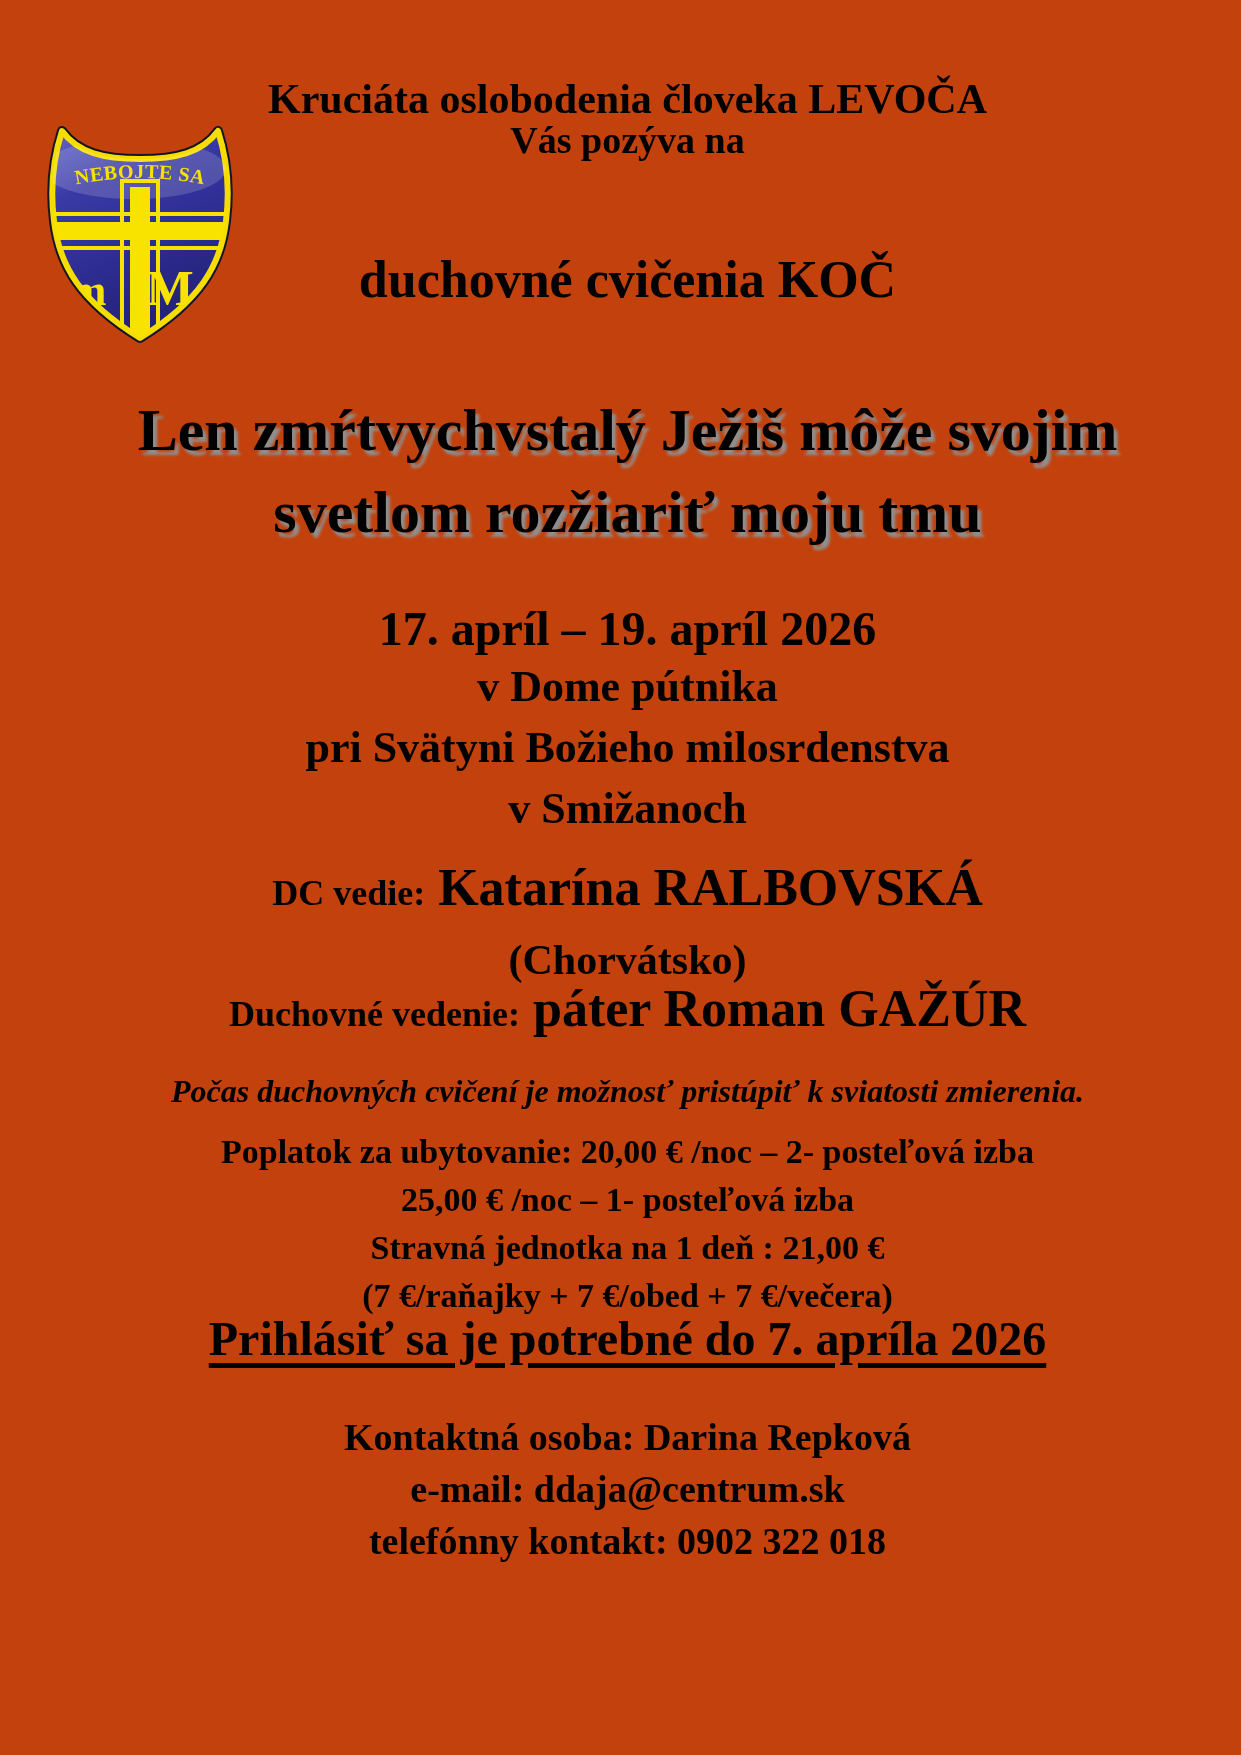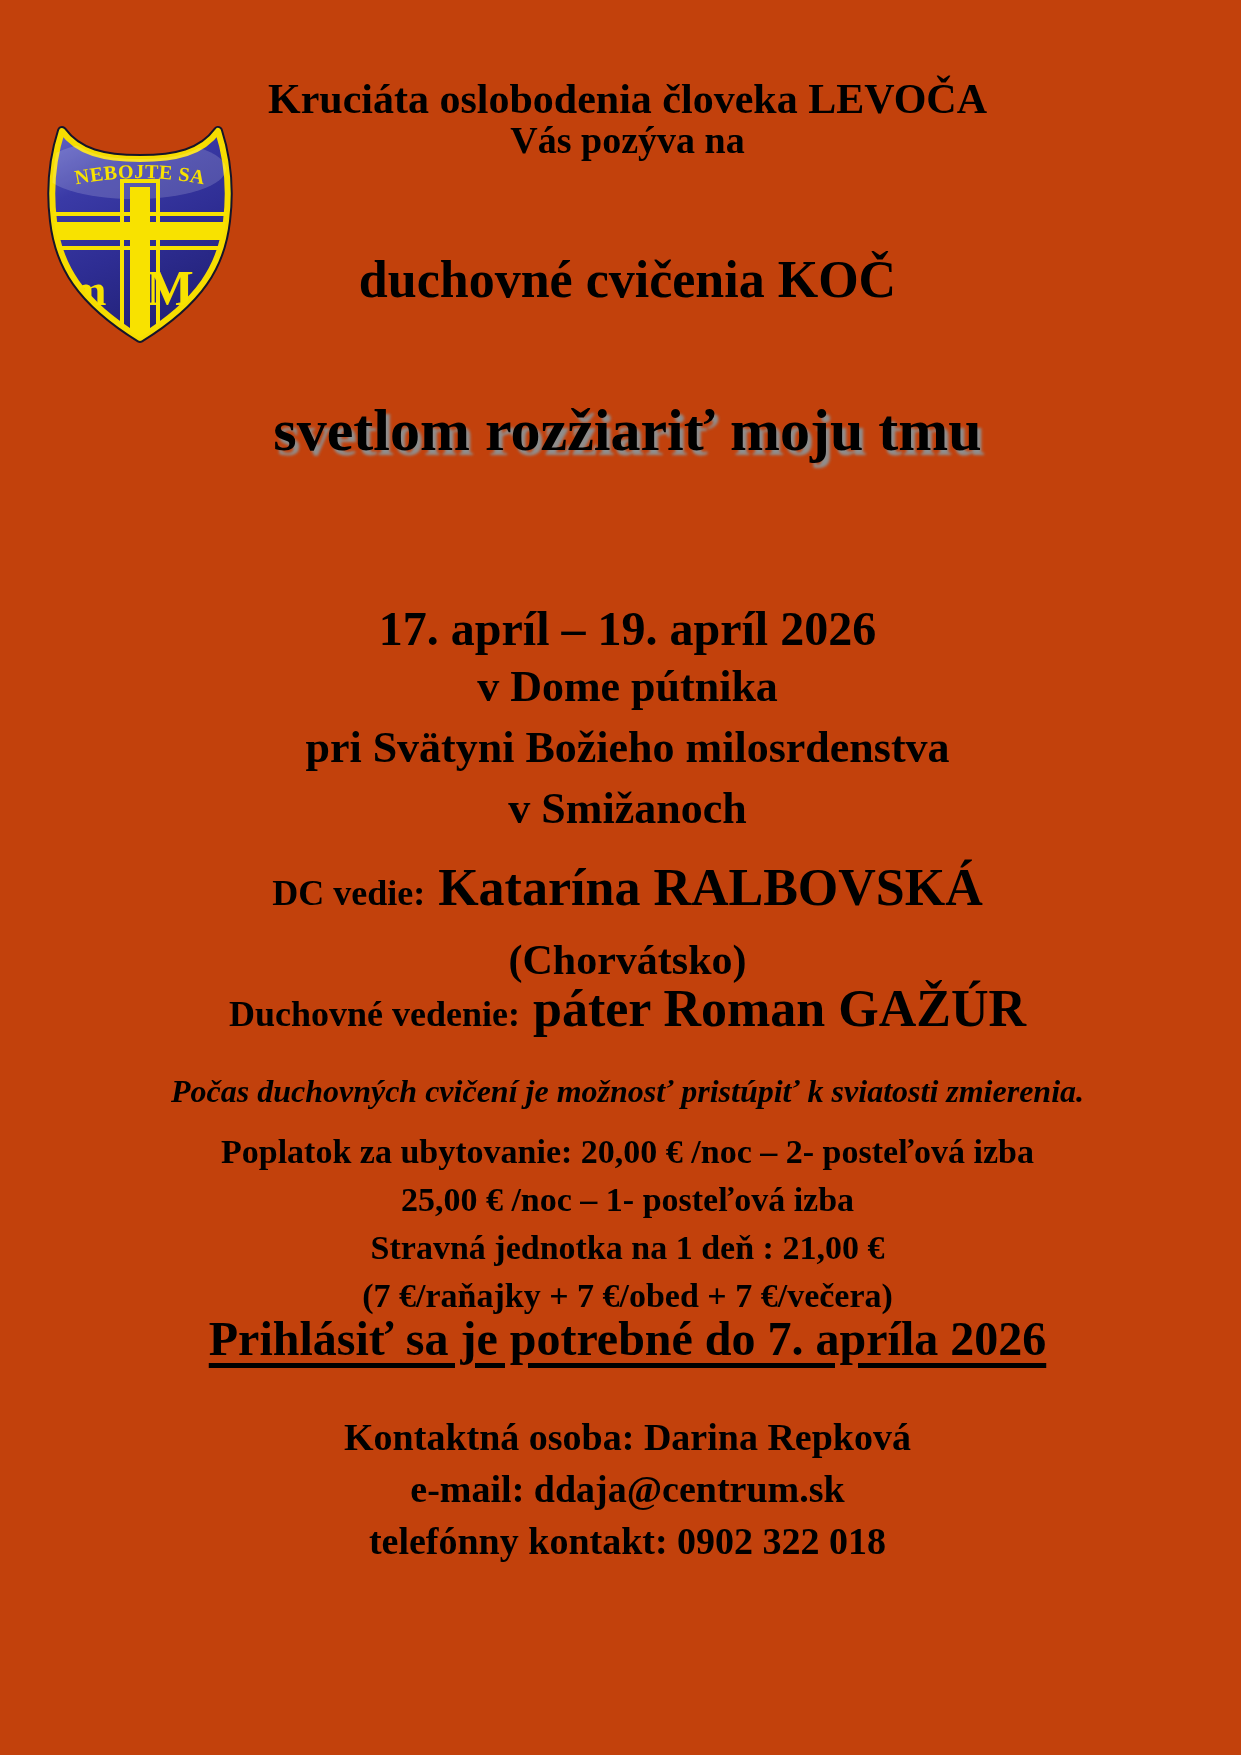--- a/index.html
+++ b/index.html
@@ -98,20 +98,21 @@
         <textPath href="#mottoArc" startOffset="50%" text-anchor="middle">NEBOJTE SA</textPath>
       </text>
       <text x="46" y="182" font-size="44" fill="#f8e200" text-anchor="middle">m</text>
       <text x="128" y="182" font-size="50" fill="#f8e200" text-anchor="middle">M</text>
     </g>
   </svg>
 
   <div class="line event">duchovné cvičenia KOČ</div>
 
   <div class="line theme">
+    <div>Len zmŕtvychvstalý Ježiš môže svojim</div>
     <div>svetlom rozžiariť moju tmu</div>
   </div>
 
   <div class="line date">17. apríl – 19. apríl 2026</div>
 
   <div class="line dcline">
     <span class="lbl">DC vedie:</span>
     <span>Katarína RALBOVSKÁ</span>
   </div>
 

